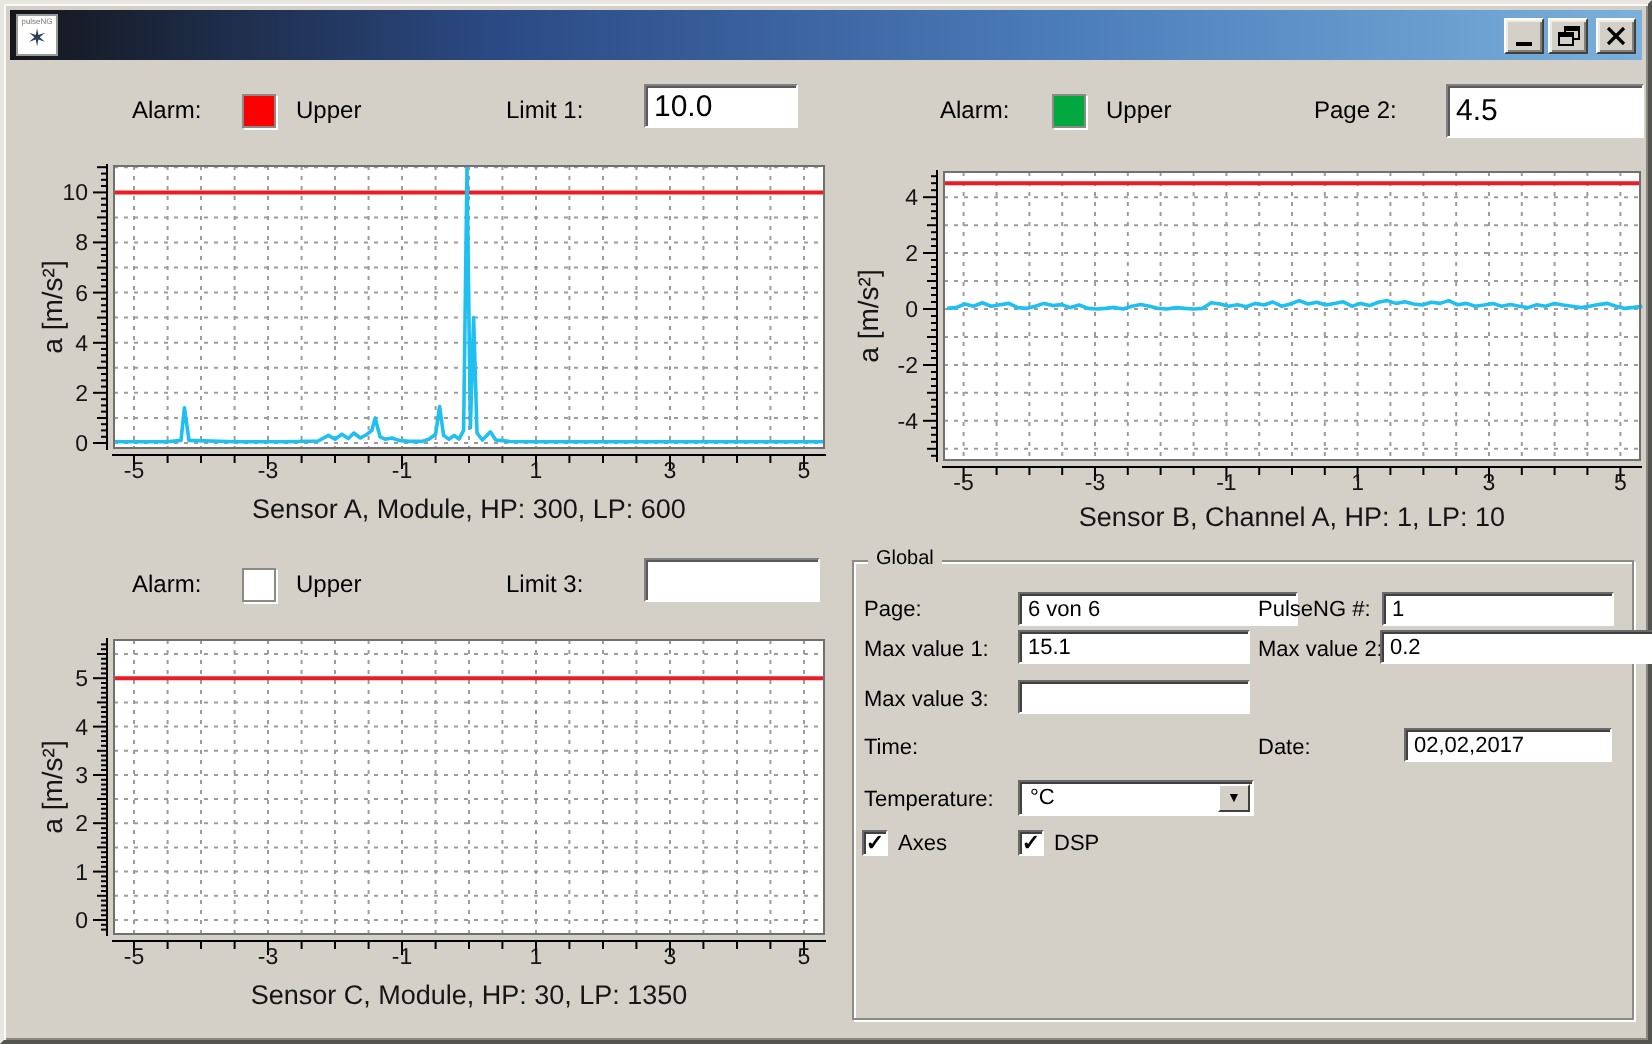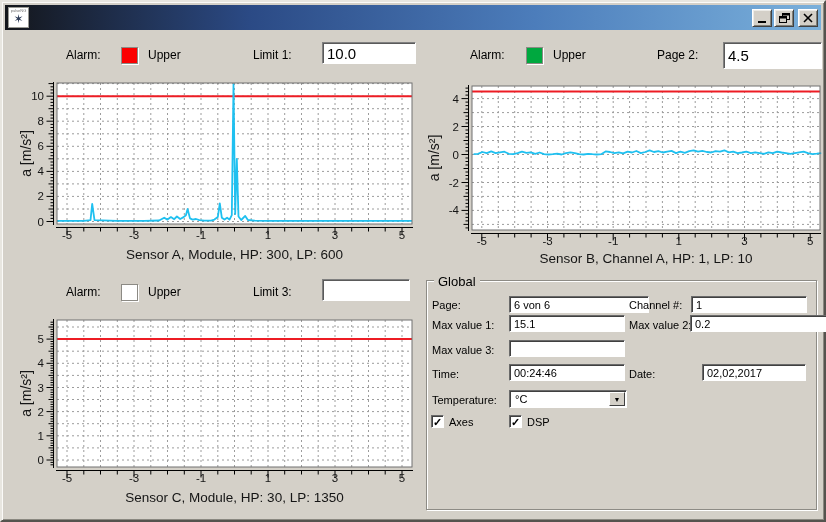--- a/index.html
+++ b/index.html
@@ -42,21 +42,21 @@
     border:1px solid; border-color:#808080 #ffffff #ffffff #808080;
     box-shadow: inset 1px 1px 0 #5a5a5a; outline:none;
   }
   .chart-mount { position:absolute; }
   .groupbox {
     position:absolute; left:424px; top:278px; width:391px; height:230px;
     border:1px solid #8d8b85;
     box-shadow: 1px 1px 0 #ffffff, inset 1px 1px 0 #ffffff;
   }
   .groupbox-legend {
-    position:absolute; left:432px; top:272px; font-size:13px; color:#000;
+    position:absolute; left:432px; top:272px; font-size:10px; color:#000;
     background:#d4d0c8; padding:0 4px;
   }
   .glabel { position:absolute; font-size:11px; color:#000; }
   .gfield {
     position:absolute; background:#fff; font-size:11px; padding:0 4px;
     font-family:"Liberation Sans",sans-serif; color:#000; height:17px;
     border:1px solid; border-color:#6a6a6a #ffffff #ffffff #6a6a6a;
     box-shadow: inset 1px 1px 0 #404040; outline:none;
   }
   .combo {
@@ -107,21 +107,21 @@
           <line x1="9" y1="1" x2="1" y2="9" stroke="#000" stroke-width="1.6"></line>
         </svg>
       </div>
     </div>
   </div>
 
   <span class="hdr-label" style="left:64px;top:46px;">Alarm:</span>
   <div class="alarm-box" style="left: 119px; top: 45px; background: rgb(251, 0, 0);"></div>
   <span class="hdr-label" style="left:146px;top:46px;">Upper</span>
   <span class="hdr-label" style="left:251px;top:46px;">Limit 1:</span>
-  <input class="limit-input" style="left: 320px; top: 40px; width: 94px; height: 22px;" value="10.0">
+  <input class="limit-input" style="left: 320px; top: 40px; width: 77px; height: 22px;" value="10.0">
 
   <span class="hdr-label" style="left:468px;top:46px;">Alarm:</span>
   <div class="alarm-box" style="left: 524px; top: 45px; background: rgb(0, 168, 63);"></div>
   <span class="hdr-label" style="left:551px;top:46px;">Upper</span>
   <span class="hdr-label" style="left:655px;top:46px;">Page 2:</span>
   <input class="limit-input" style="left: 721px; top: 40px; width: 99px; height: 27px;" value="4.5">
 
   <span class="hdr-label" style="left:64px;top:283px;">Alarm:</span>
   <div class="alarm-box" style="left: 119px; top: 282px; background: rgb(255, 255, 255);"></div>
   <span class="hdr-label" style="left:146px;top:283px;">Upper</span>
@@ -509,33 +509,32 @@
         <text x="26" y="38.1" text-anchor="end" font-size="11.5" fill="#151515">5</text>
         <text x="216.5" y="197" text-anchor="middle" font-size="13.5" fill="#151515">Sensor C, Module, HP: 30, LP: 1350</text>
         <text x="13" y="88.5" text-anchor="middle" font-size="14" fill="#151515" transform="rotate(-90 13 88.5)">a [m/s²]</text>
       </svg></div>
 
   <div class="groupbox"></div>
   <span class="groupbox-legend">Global</span>
 
   <span class="glabel" style="left:430px;top:297px;">Page:</span>
   <input class="gfield" style="left: 507px; top: 294px; width: 140px;" value="6 von 6">
-  <span class="glabel" style="left:627px;top:297px;">Channel #:</span>
+  <span class="glabel" style="left:627px;top:297px;">PulseNG #:</span>
   <input class="gfield" style="left: 689px; top: 294px; width: 116px;" value="1">
 
   <span class="glabel" style="left:430px;top:317px;">Max value 1:</span>
   <input class="gfield" style="left: 507px; top: 313px; width: 116px;" value="15.1">
   <span class="glabel" style="left:627px;top:317px;">Max value 2:</span>
   <input class="gfield" style="left: 688px; top: 313px; width: 138px;" value="0.2">
 
   <span class="glabel" style="left:430px;top:342px;">Max value 3:</span>
   <input class="gfield" style="left: 507px; top: 338px; width: 116px;" value="">
 
   <span class="glabel" style="left:430px;top:366px;">Time:</span>
-  <input class="gfield" style="left: 507px; top: 362px; width: 116px;" value="00:24:46">
   <span class="glabel" style="left:627px;top:366px;">Date:</span>
   <input class="gfield" style="left: 700px; top: 362px; width: 104px;" value="02,02,2017">
 
   <span class="glabel" style="left:430px;top:392px;">Temperature:</span>
   <div class="combo">
     <span class="combo-value">°C</span>
     <div class="combo-btn">
       <span>▼</span>
     </div>
   </div>

